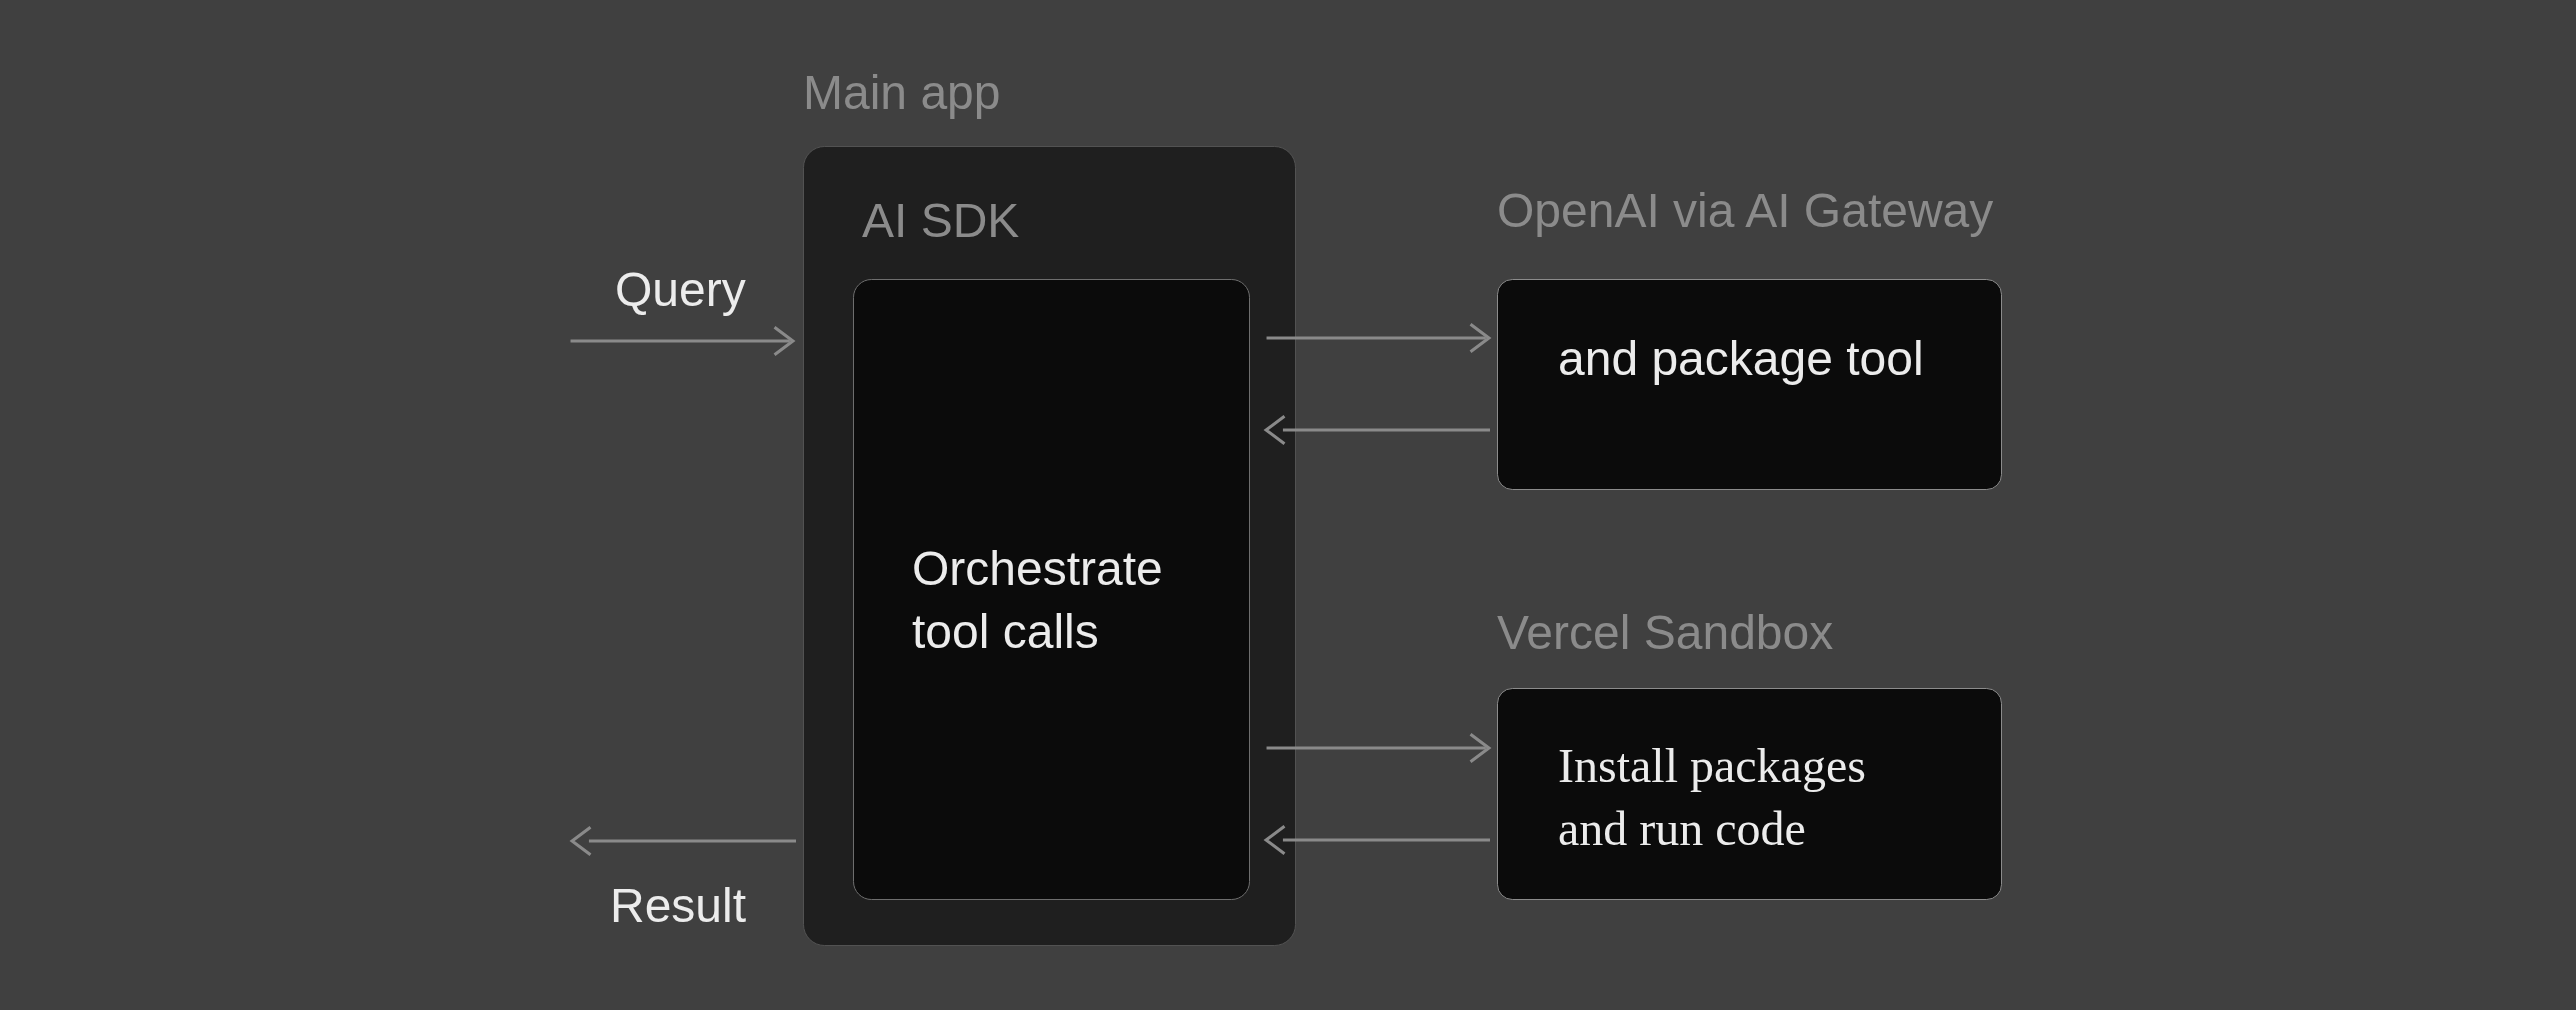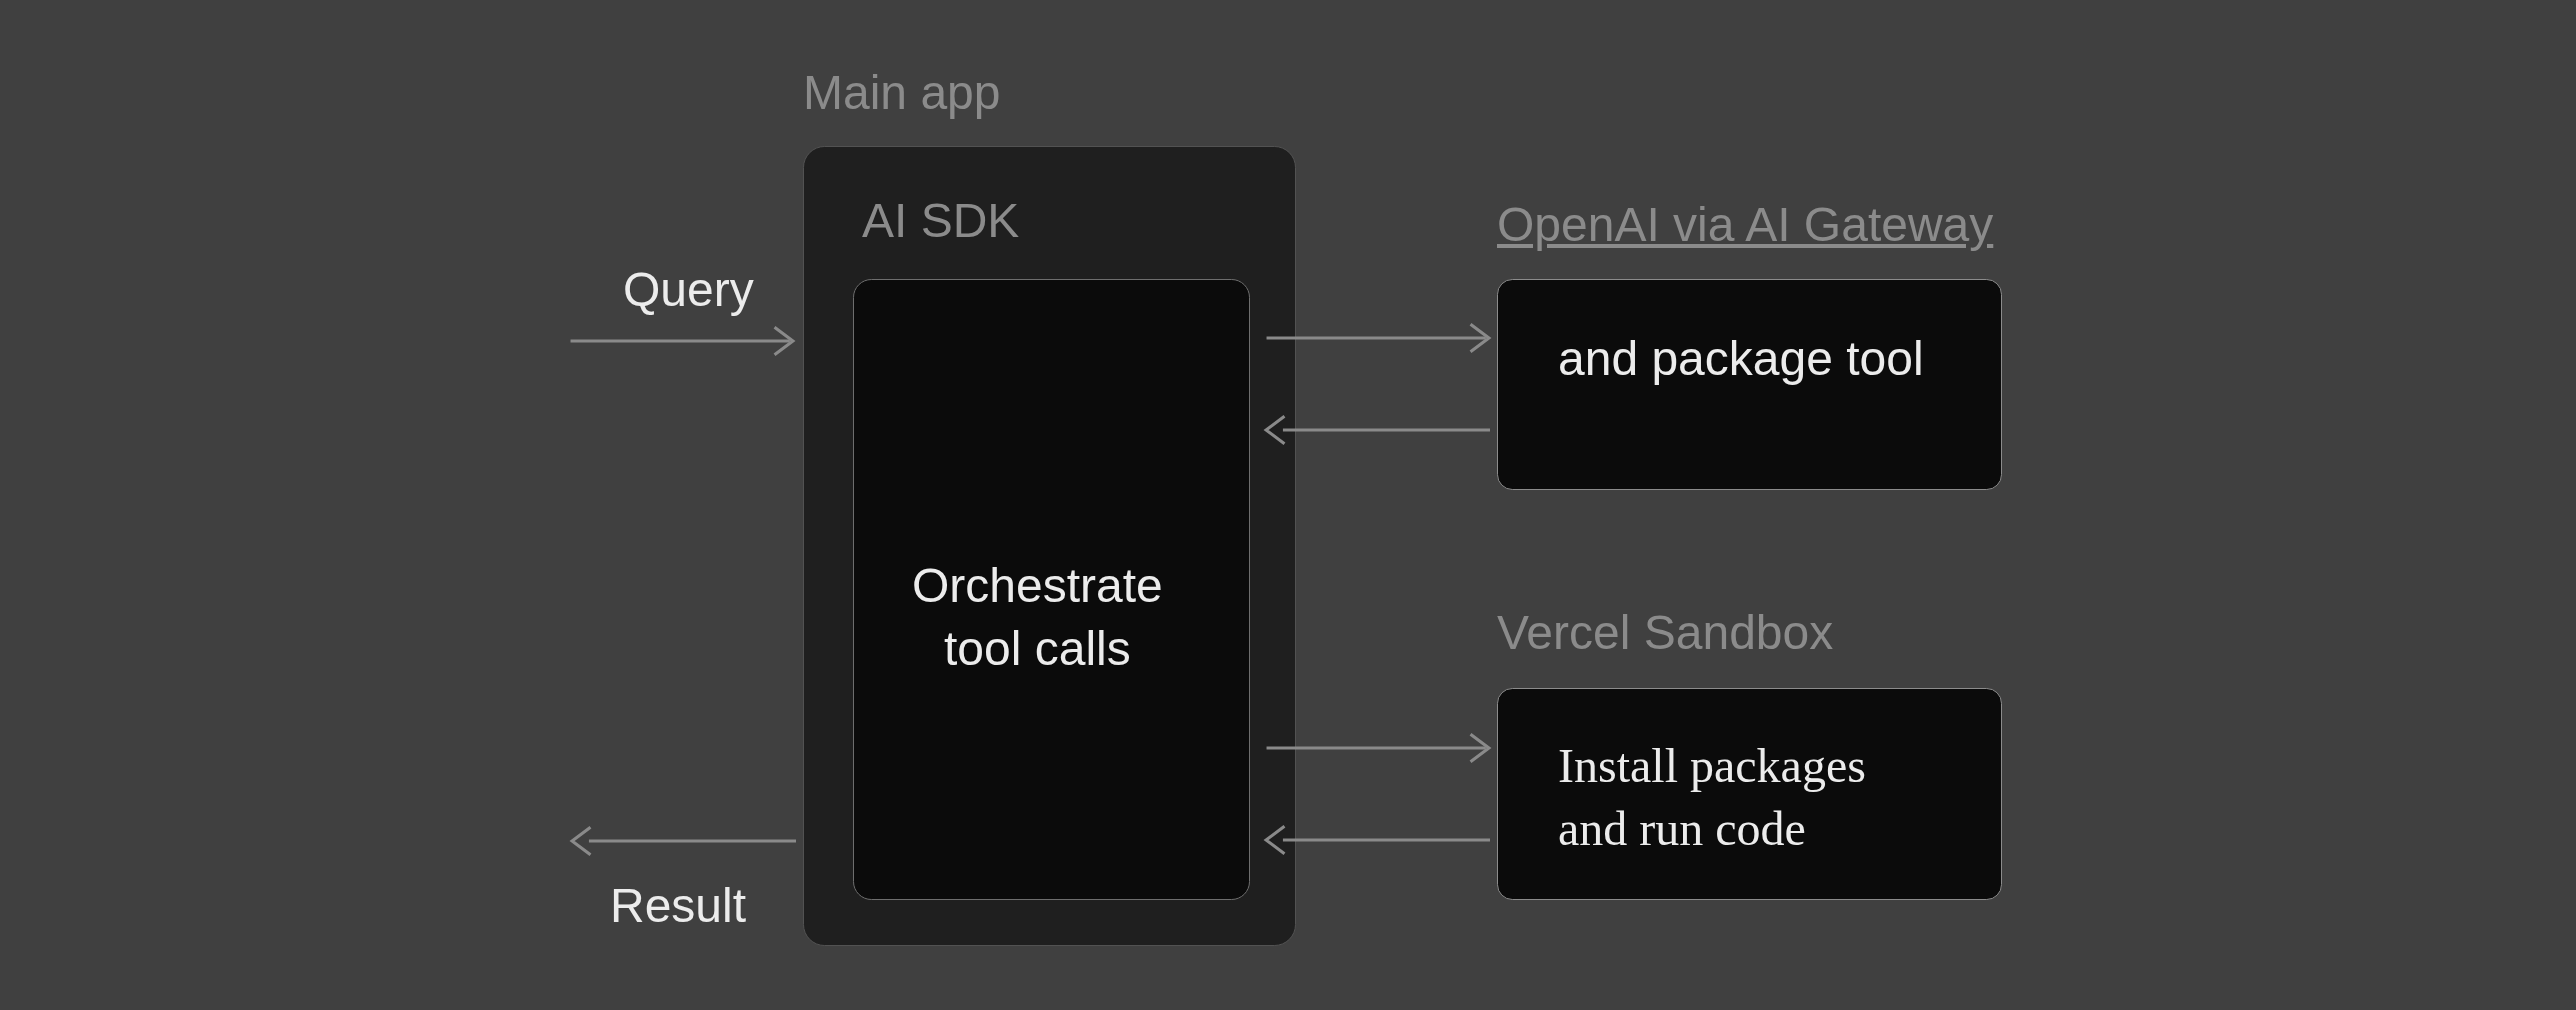--- a/index.html
+++ b/index.html
@@ -56,25 +56,25 @@
   }
   #vercel-sandbox-box {
     left: 1497px; top: 688px;
     width: 505px; height: 212px;
     background: #0b0b0b;
     border: 1.5px solid #8c8c8c;
     border-radius: 15.3px;
   }
   #main-app-label        { left: 803px; top: 64px; }
   #ai-sdk-label          { left: 862px; top: 192px; }
-  #openai-gateway-label  { left: 1497px; top: 196px; text-decoration: underline; }
+  #openai-gateway-label  { left: 1497px; top: 182px; }
   #vercel-sandbox-label  { left: 1497px; top: 604px; }
-  #query-label           { left: 615px;  top: 258px; margin-left: 8px; }
+  #query-label           { left: 615px;  top: 258px; }
   #result-label          { left: 610px;  top: 874px; }
-  #orchestrate-text      { left: 912px; top: 554px; text-align: center; }
+  #orchestrate-text      { left: 912px; top: 537px; }
   #generate-code-text    { left: 1558px; top: 327px; }
   #install-packages-text { left: 1558px; top: 734px; font-family: Liberation Serif, serif; }
   svg.arrow { position: absolute; display: block; }
   svg.arrow line, svg.arrow polyline {
     stroke: #8a8a8a;
     stroke-width: 4;
     fill: none;
   }
   #query-arrow        { left: 569px;  top: 324px; }
   #to-openai-arrow    { left: 1265px; top: 321px; }

